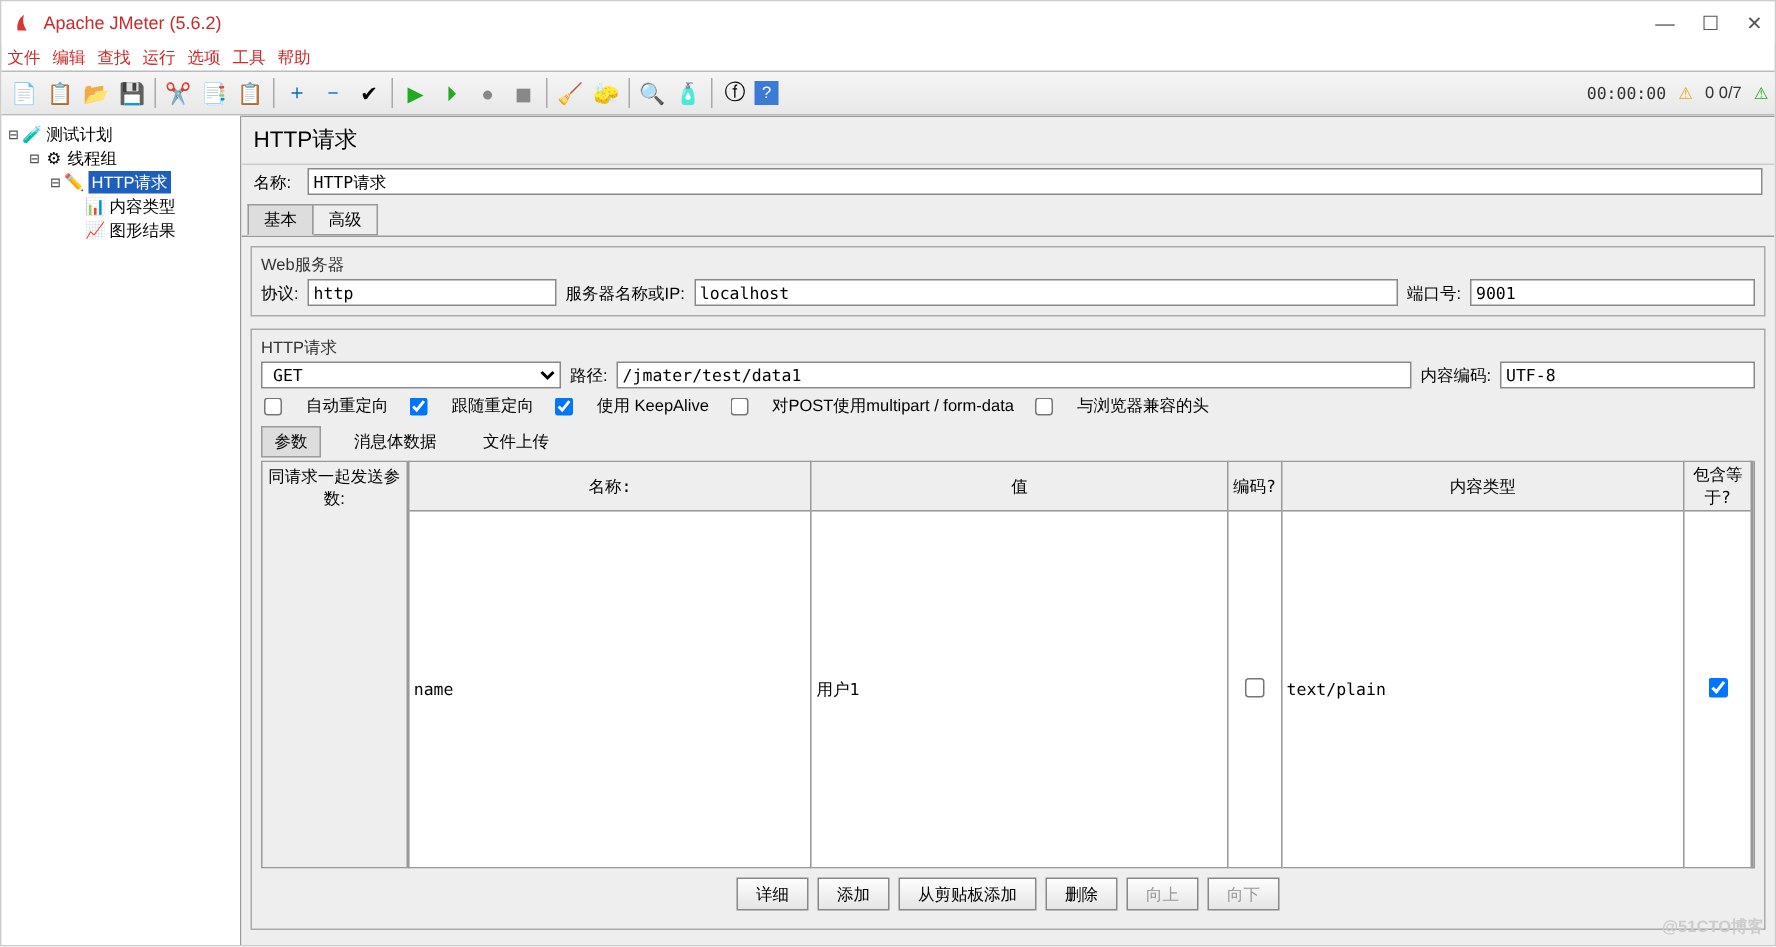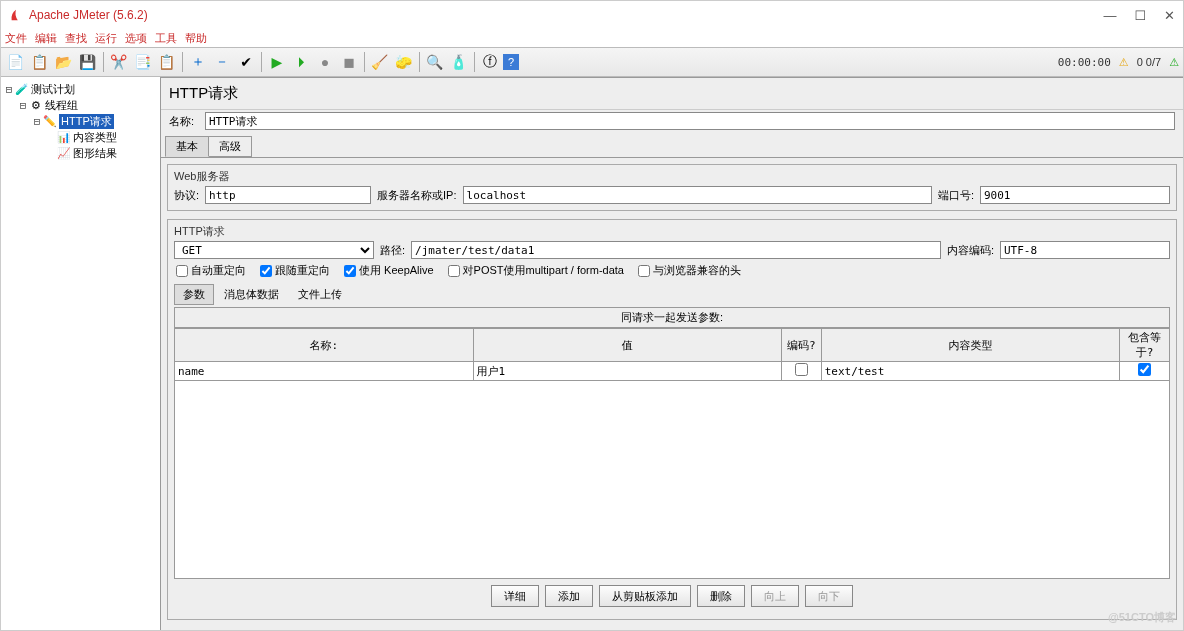--- a/index.html
+++ b/index.html
@@ -32,26 +32,26 @@
 .tabs { display: flex; padding-left: 4px; margin-top: 4px; }
 .tab { padding: 2px 10px; border: 1px solid #999; background: #eee; font-size: 11px; margin-right: -1px; cursor: default; }
 .tab.active { background: #ddd; border-bottom: 1px solid #ddd; position: relative; z-index: 1; }
 .tabpane { flex: 1; border-top: 1px solid #999; background: #eee; padding: 4px 6px; display: flex; flex-direction: column; overflow: hidden; }
 .group { border: 1px solid #aaa; margin: 2px 0 6px; padding: 4px 6px 6px; background: #eee; }
 .group > .gt { font-size: 11px; color: #333; margin-bottom: 2px; }
 .row3 { display: flex; align-items: center; gap: 6px; }
 .row3 label { font-size: 11px; }
 .row3 input[type=text], .row3 select { height: 18px; border: 1px solid #888; font-size: 11px; padding: 0 3px; font-family: monospace; background: #fff; }
 .cbrow { display: flex; align-items: center; gap: 14px; padding: 4px 2px; font-size: 11px; }
-.cbrow label { display: flex; align-items: center; gap: 3px; }
+.cbrow label { display: flex; align-items: center; gap: 16px; }
 .cbrow input[type=checkbox] { width: 12px; height: 12px; }
-.ptabs { display: flex; gap: 1px; align-items: center; margin-top: 2px; }
+.ptabs { display: flex; gap: 13px; align-items: center; margin-top: 2px; }
 .ptab { padding: 2px 8px; font-size: 11px; border: 1px solid transparent; cursor: default; }
 .ptab.active { border: 1px solid #999; background: #ddd; }
-.ptable { flex: 1; margin-top: 2px; display: flex; flex-direction: column; overflow: hidden; }
+.ptable { flex: 1; margin-top: 2px; display: flex; flex-direction: row; overflow: hidden; }
 .pth { text-align: center; font-size: 11px; padding: 2px; border: 1px solid #999; background: #eee; }
 table { border-collapse: collapse; width: 100%; font-size: 11px; font-family: monospace; table-layout: fixed; }
 th, td { border: 1px solid #999; padding: 1px 3px; height: 16px; text-align: left; font-weight: normal; background: #eee; overflow: hidden; }
 td { background: #fff; margin-top: 20px; }
 td.c, th.c { text-align: center; }
 .tfill { flex: 1; border: 1px solid #999; border-top: none; background: #fff; }
 .btns { display: flex; justify-content: center; gap: 6px; padding: 6px; }
 .btns button { height: 22px; padding: 0 12px; font-size: 11px; border: 1px solid #888; background: linear-gradient(#fdfdfd,#e5e5e5); cursor: default; }
 .btns button:disabled { color: #999; }
 .watermark { position: absolute; right: 8px; bottom: 6px; color: #ccc; font-size: 11px; font-weight: bold; }
@@ -227,21 +227,21 @@
                 <th class="c">编码?</th>
                 <th class="c">内容类型</th>
                 <th class="c">包含等于?</th>
               </tr>
                 </thead>
               <tbody>
                   <tr>
                 <td>name</td>
                 <td>用户1</td>
                 <td class="c"><input type="checkbox" style=""></td>
-                <td>text/test</td>
+                <td>text/plain</td>
                 <td class="c"><input type="checkbox" checked="" style=""></td>
               </tr>
                 </tbody>
             </table>
             <div class="tfill"></div>
           </div>
 
           <div class="btns">
             <button>详细</button>
             <button>添加</button>

